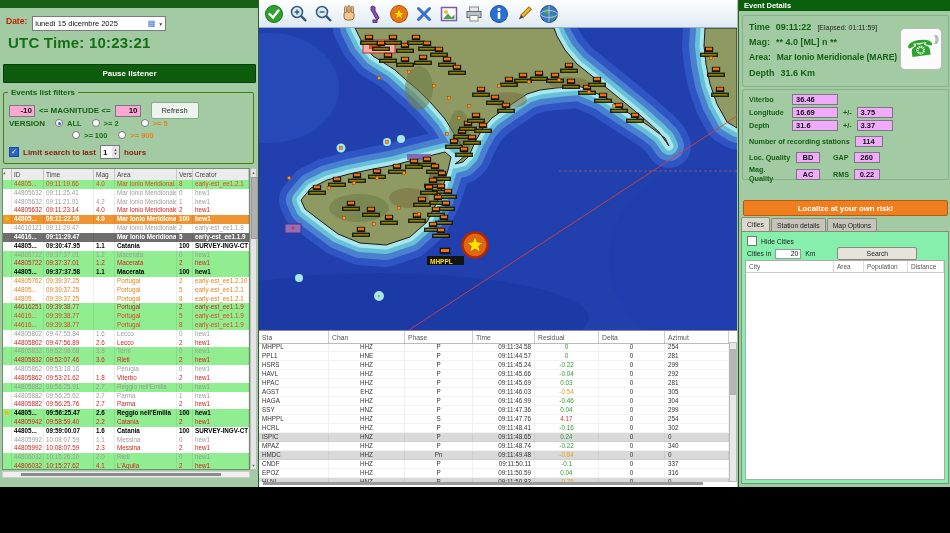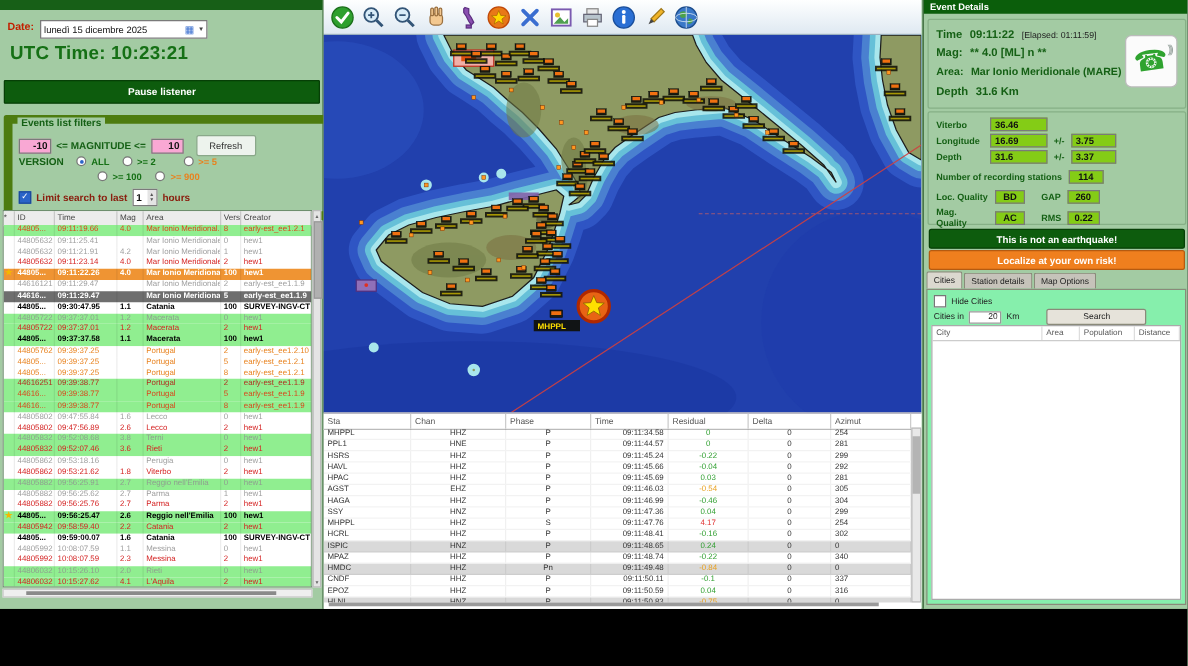--- a/index.html
+++ b/index.html
@@ -10,21 +10,21 @@
   
   .left{position:absolute;left:0;top:0;width:258px;height:487px;background:#a3cba3;border-right:1px solid #2e5c2e}
   .topstrip{position:absolute;left:0;top:0;width:100%;height:8px;background:#175f17}
   .l-date{position:absolute;left:6px;top:16px;display:flex;align-items:flex-start;gap:5px}
   .lab-red{color:#c22000;font-weight:bold;font-size:8.5px}
   .datebox{width:128px;height:13px;background:#fff;border:1px solid #7a7a7a;display:flex;align-items:center;font-size:7.5px;color:#111;padding:0 2px;gap:3px}
   .datebox .cal{margin-left:auto;color:#3a6fd0;font-size:8px;line-height:8px}
   .datebox .arr{font-size:5px;color:#444}
   .utc{position:absolute;left:8px;top:34px;font-size:15px;font-weight:bold;color:#157015;letter-spacing:.2px}
   .pausebtn{position:absolute;left:3px;top:64px;width:251px;height:17px;background:#0d5c0d;color:#fff;font-weight:bold;font-size:8px;display:flex;align-items:center;justify-content:center;border:1px solid #063f06;border-radius:1px}
-  .fieldset{position:absolute;left:3px;top:92px;width:249px;height:70px;border:7px solid #4d7c0f;border-radius:2px}
+  .fieldset{position:absolute;left:3px;top:92px;width:249px;height:70px;border:1px solid #4d7c0f;border-radius:2px}
   .legend{position:absolute;left:4px;top:-5px;background:#a3cba3;padding:0 3px;font-size:8px;font-weight:bold;color:#156015}
   .magrow{position:absolute;left:5px;top:9px;display:flex;align-items:center;gap:4px}
   .numin{width:26px;height:12px;background:#f9a8d4;border:1px solid #7a7a7a;font-size:8px;font-weight:bold;color:#111;text-align:right;padding:0 2px;box-sizing:border-box}
   .grnlab{color:#156015;font-weight:bold;font-size:8px}
   .refresh{width:46px;height:15px;background:#edf3ed;border:1px solid #8aa88a;border-radius:2px;font-size:7.5px;color:#333;display:flex;align-items:center;justify-content:center;margin-left:6px}
   .verrow{position:absolute;left:5px;display:flex;align-items:center;gap:4px;height:10px}
   .radio{width:8px;height:8px;border-radius:50%;background:#fff;border:1px solid #777;box-sizing:border-box;position:relative}
   .radio.on::after{content:"";position:absolute;left:1.5px;top:1.5px;width:3px;height:3px;border-radius:50%;background:#2a64c8}
   .vlab-g{color:#157015;font-weight:bold;font-size:7.5px}
   .vlab-o{color:#e8821e;font-weight:bold;font-size:7.5px}
@@ -82,21 +82,21 @@
   .svscroll .thumb{position:absolute;top:6px;left:0;width:100%;height:46px;background:#b4b4b4}
   .shscroll{position:absolute;left:4px;top:482px;width:440px;height:3px;background:#9a9a9a}
 
   
   .right{position:absolute;left:738px;top:0;width:212px;height:487px;background:#a3cba3;border-left:1px solid #2e5c2e;box-sizing:border-box}
   .rtitle{position:absolute;left:0;top:0;width:100%;height:11px;background:#0b5e0b;color:#fff;font-weight:bold;font-size:7.5px;display:flex;align-items:center;padding-left:5px;box-sizing:border-box}
   .group1{position:absolute;left:3px;top:15px;width:205px;height:70px;border:1px solid #86b086;border-radius:2px}
   .group2{position:absolute;left:3px;top:89px;width:205px;height:89px;border:1px solid #86b086;border-radius:2px}
   .dg{color:#156015;font-weight:bold}
   .g1row{position:absolute;left:6px;display:flex;align-items:baseline;gap:6px}
-  .valbox{background:#84cc16;border:1px solid #7a7a7a;font-size:7.5px;font-weight:bold;color:#111;height:11px;display:flex;align-items:center;padding:0 3px;box-sizing:border-box}
+  .valbox{background:#f0abfc;border:1px solid #7a7a7a;font-size:7.5px;font-weight:bold;color:#111;height:11px;display:flex;align-items:center;padding:0 3px;box-sizing:border-box}
   .phone{position:absolute;right:6px;top:12px;width:40px;height:40px;background:#fbfbfb;border:1px solid #bbb;border-radius:5px;display:flex;align-items:center;justify-content:center}
   .phone .glyph{color:#2fa32f;font-size:22px;line-height:22px;transform:rotate(-8deg)}
   .phone .waves{position:absolute;right:4px;top:5px;color:#9aa5a0;font-size:9px;letter-spacing:-2px}
   .g2row{position:absolute;left:6px;display:flex;align-items:center;gap:5px}
   .bigbtn{position:absolute;left:4px;width:203px;height:14px;border-radius:2px;color:#fff;font-weight:bold;font-size:7.8px;display:flex;align-items:center;justify-content:center}
   .btn-green{top:183px;background:#0d5c0d;border:1px solid #063f06}
   .btn-orange{top:200px;background:#ef7f1e;border:1px solid #b55a10}
   .tabsbar{position:absolute;left:2px;top:218px;width:208px;height:13px;display:flex;align-items:flex-end;gap:1px;background:transparent}
   .tab{height:12px;background:#c6c3ba;border:1px solid #8a8a7a;border-bottom:none;border-radius:2px 2px 0 0;font-size:6.8px;color:#222;display:flex;align-items:center;padding:0 5px}
   .tab.active{background:#dbd8cf;height:13px;font-weight:normal}
@@ -1269,21 +1269,20 @@
         <span class="valbox" style="width:26px;justify-content:center">260</span>
       </div>
       <div class="g2row" style="top:75px">
         <span class="dg" style="font-size:7.2px;width:42px">Mag. Quality</span>
         <span class="valbox" style="width:24px;justify-content:center">AC</span>
         <span class="dg" style="font-size:7.2px;margin-left:8px">RMS</span>
         <span class="valbox" style="width:26px;justify-content:center">0.22</span>
       </div>
     </div>
 
-    <div class="bigbtn btn-green">This is not an earthquake!</div>
     <div class="bigbtn btn-orange">Localize at your own risk!</div>
 
     <div class="tabsbar">
       <div class="tab active">Cities</div>
       <div class="tab">Station details</div>
       <div class="tab">Map Options</div>
     </div>
 
     <div class="tabpanel">
       <div class="hidecities">

